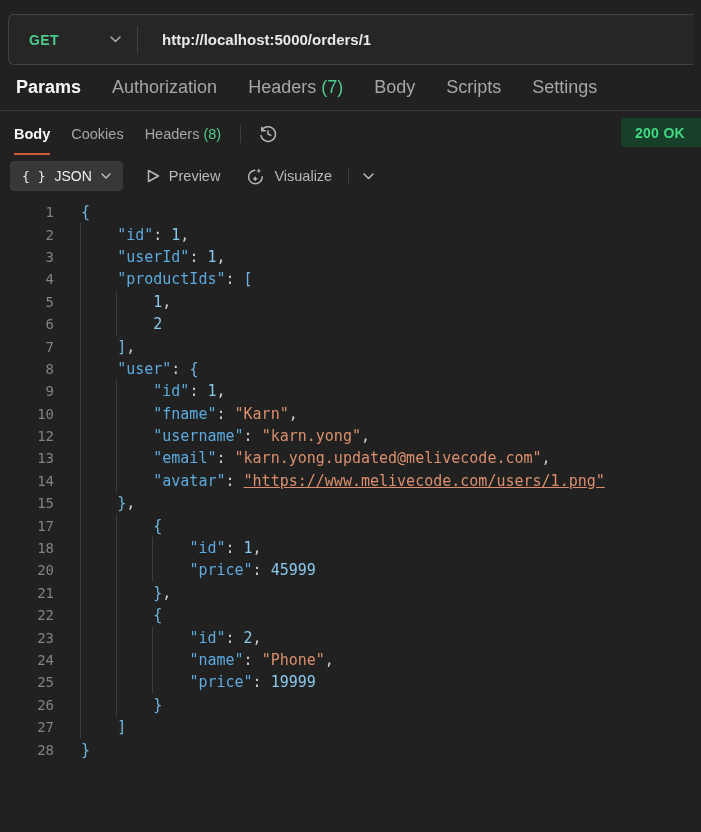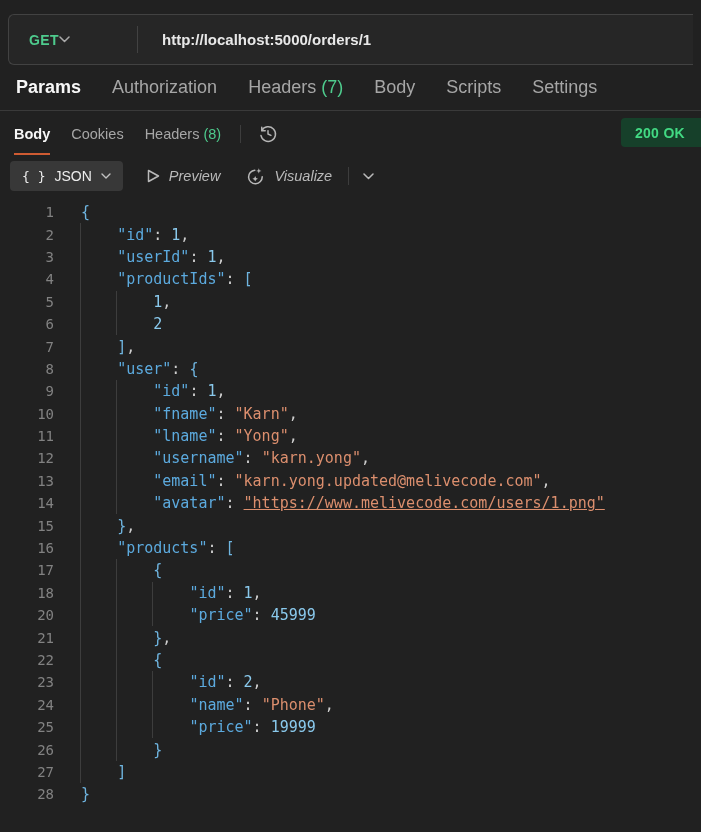--- a/index.html
+++ b/index.html
@@ -15,21 +15,21 @@
     font-family:"Liberation Sans",sans-serif;
   }
   
   .url-row{padding:14px 0 0 8px;}
   .url-bar{
     display:flex;align-items:center;height:51px;
     background:#262626;border:1px solid #424242;border-right:none;
     border-radius:6px 0 0 6px;width:calc(100% - 8px);
   }
   .method{
-    display:flex;align-items:center;justify-content:flex-start;
+    display:flex;align-items:center;justify-content:space-between;
     width:128px;padding:0 16px 0 20px;cursor:pointer;flex:none;height:100%;
   }
   .method-label{color:var(--green);font-weight:700;font-size:14px;letter-spacing:.4px;}
   .vsep{width:1px;align-self:stretch;margin:11px 0;background:#424242;flex:none;}
   .url-input{
     flex:1;min-width:0;background:transparent;border:none;outline:none;
     color:#e8e8e8;font-size:15px;font-weight:600;padding:0 10px 0 24px;
     font-family:"Liberation Sans",sans-serif;
   }
   
@@ -67,21 +67,20 @@
   .json-btn{
     display:flex;align-items:center;gap:9px;height:30px;padding:0 12px;
     background:#383838;border:none;border-radius:4px;cursor:pointer;
     color:#ededed;font-size:14px;font-family:"Liberation Sans",sans-serif;
   }
   .braces{font-family:"DejaVu Sans Mono",monospace;font-size:13px;color:#ededed;}
   .ghost-btn{
     display:flex;align-items:center;gap:9px;background:none;border:none;
     color:#b9b9b9;font-size:14.5px;cursor:pointer;padding:0;
     font-family:"Liberation Sans",sans-serif;
-    font-style:italic;
   }
   .ml22{margin-left:24px;} .ml26{margin-left:26px;}
   .viewer-toolbar .vsep2{width:1px;height:18px;background:#3d3d3d;margin:0 12px 0 16px;}
   
   .code{margin-top:8px;}
   .cl{
     position:relative;display:flex;align-items:center;height:22.4px;
     font-family:"DejaVu Sans Mono",monospace;font-size:15px;
   }
   .ln{flex:0 0 54px;text-align:right;color:var(--lineno);font-size:14px;}
@@ -239,26 +238,20 @@
     </div>
     <div class="cl">
       <span class="guide" style="left: 80px;"></span>
       <span class="guide" style="left: 116.1px;"></span>
       <span class="ln">10</span>
       <span class="ct"><span>        </span><span class="tk-k">"fname"</span><span class="tk-p">: </span><span class="tk-s">"Karn"</span><span class="tk-p">,</span></span>
     </div>
     <div class="cl">
       <span class="guide" style="left: 80px;"></span>
       <span class="guide" style="left: 116.1px;"></span>
-      <span class="ln">11</span>
-      <span class="ct"><span>        </span><span class="tk-k">"lname"</span><span class="tk-p">: </span><span class="tk-s">"Yong"</span><span class="tk-p">,</span></span>
-    </div>
-    <div class="cl">
-      <span class="guide" style="left: 80px;"></span>
-      <span class="guide" style="left: 116.1px;"></span>
       <span class="ln">12</span>
       <span class="ct"><span>        </span><span class="tk-k">"username"</span><span class="tk-p">: </span><span class="tk-s">"karn.yong"</span><span class="tk-p">,</span></span>
     </div>
     <div class="cl">
       <span class="guide" style="left: 80px;"></span>
       <span class="guide" style="left: 116.1px;"></span>
       <span class="ln">13</span>
       <span class="ct"><span>        </span><span class="tk-k">"email"</span><span class="tk-p">: </span><span class="tk-s">"karn.yong.updated@melivecode.com"</span><span class="tk-p">,</span></span>
     </div>
     <div class="cl">
@@ -267,25 +260,20 @@
       <span class="ln">14</span>
       <span class="ct"><span>        </span><span class="tk-k">"avatar"</span><span class="tk-p">: </span><span class="tk-u">"https://www.melivecode.com/users/1.png"</span></span>
     </div>
     <div class="cl">
       <span class="guide" style="left: 80px;"></span>
       <span class="ln">15</span>
       <span class="ct"><span>    </span><span class="tk-b">}</span><span class="tk-p">,</span></span>
     </div>
     <div class="cl">
       <span class="guide" style="left: 80px;"></span>
-      <span class="ln">16</span>
-      <span class="ct"><span>    </span><span class="tk-k">"products"</span><span class="tk-p">: </span><span class="tk-b">[</span></span>
-    </div>
-    <div class="cl">
-      <span class="guide" style="left: 80px;"></span>
       <span class="guide" style="left: 116.1px;"></span>
       <span class="ln">17</span>
       <span class="ct"><span>        </span><span class="tk-b">{</span></span>
     </div>
     <div class="cl">
       <span class="guide" style="left: 80px;"></span>
       <span class="guide" style="left: 116.1px;"></span>
       <span class="guide" style="left: 152.2px;"></span>
       <span class="ln">18</span>
       <span class="ct"><span>            </span><span class="tk-k">"id"</span><span class="tk-p">: </span><span class="tk-n">1</span><span class="tk-p">,</span></span>

